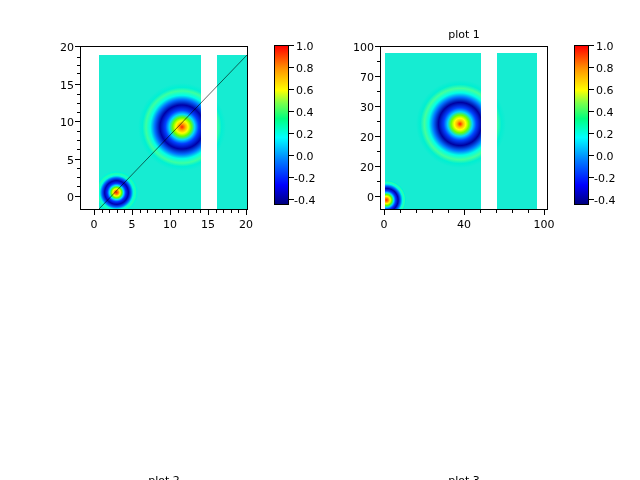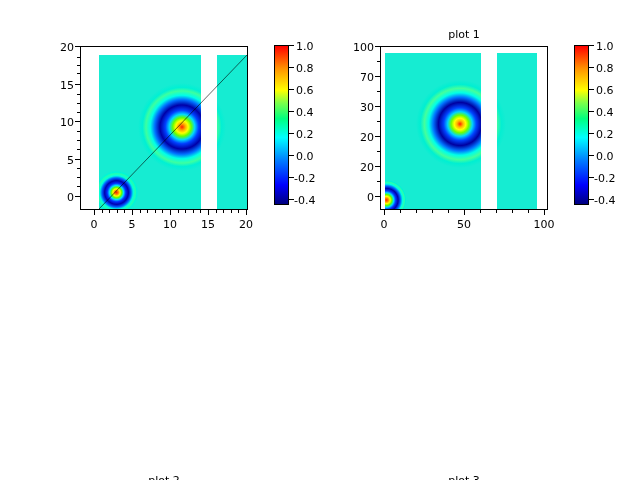--- a/index.html
+++ b/index.html
@@ -242,21 +242,21 @@
     <div class="tick xtick-minor" style="left:80px;top:210px;"></div>
     <div class="tick xtick-minor" style="left:96px;top:210px;"></div>
     <div class="tick xtick-minor" style="left:112px;top:210px;"></div>
     <div class="tick xtick-minor" style="left:128px;top:210px;"></div>
     <div class="tick xtick-minor" style="left:160px;top:210px;"></div>
     <div class="tick xtick-minor" style="left:176px;top:210px;"></div>
     <div class="tick xtick-minor" style="left:192px;top:210px;"></div>
     <div class="tick xtick-minor" style="left:208px;top:210px;"></div>
 
     <div class="tick-label xtick-label" style="left:48px;top:218px;width:32px;">0</div>
-    <div class="tick-label xtick-label" style="left:128px;top:218px;width:32px;">50</div>
+    <div class="tick-label xtick-label" style="left:128px;top:218px;width:32px;">40</div>
     <div class="tick-label xtick-label" style="left:208px;top:218px;width:32px;">100</div>
 
     <div class="cbar" style="left:254px;top:45px;width:15px;height:160px;">
       <div class="cbar-grad"></div>
     </div>
     <div class="cbar-tick" style="left:269px;top:45px;"></div>
     <div class="cbar-tick" style="left:269px;top:67px;"></div>
     <div class="cbar-tick" style="left:269px;top:89px;"></div>
     <div class="cbar-tick" style="left:269px;top:111px;"></div>
     <div class="cbar-tick" style="left:269px;top:133px;"></div>

